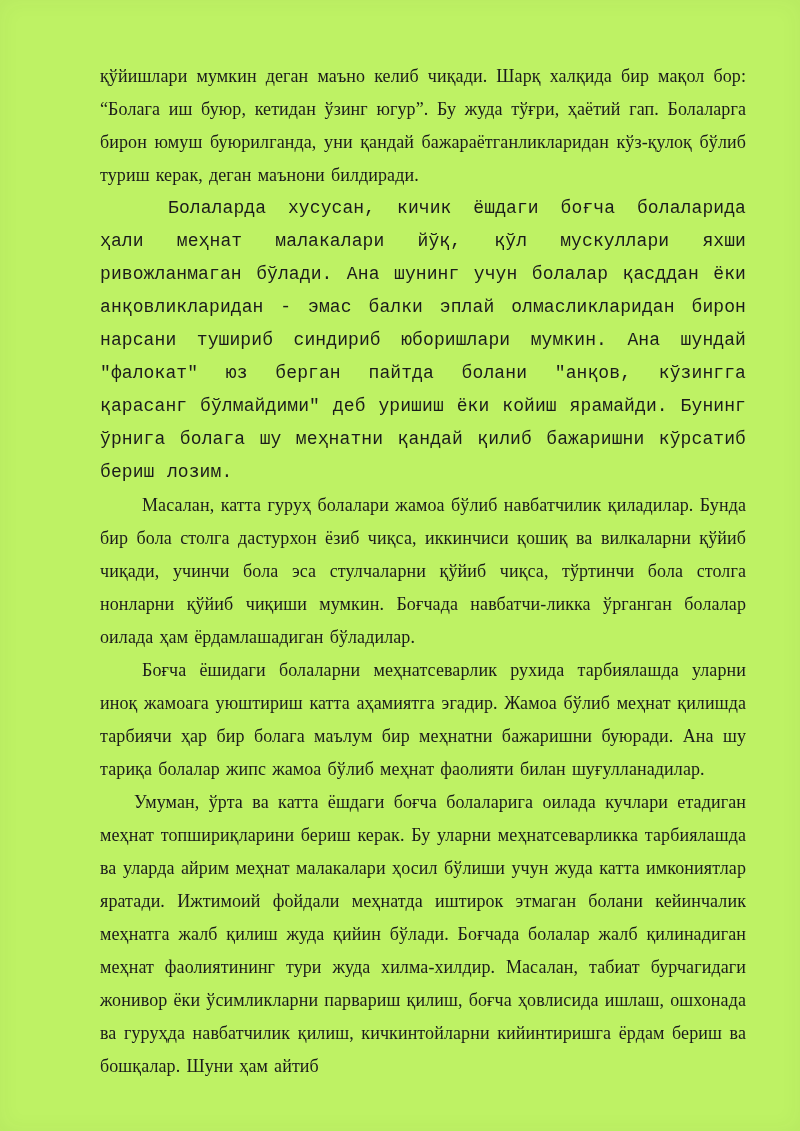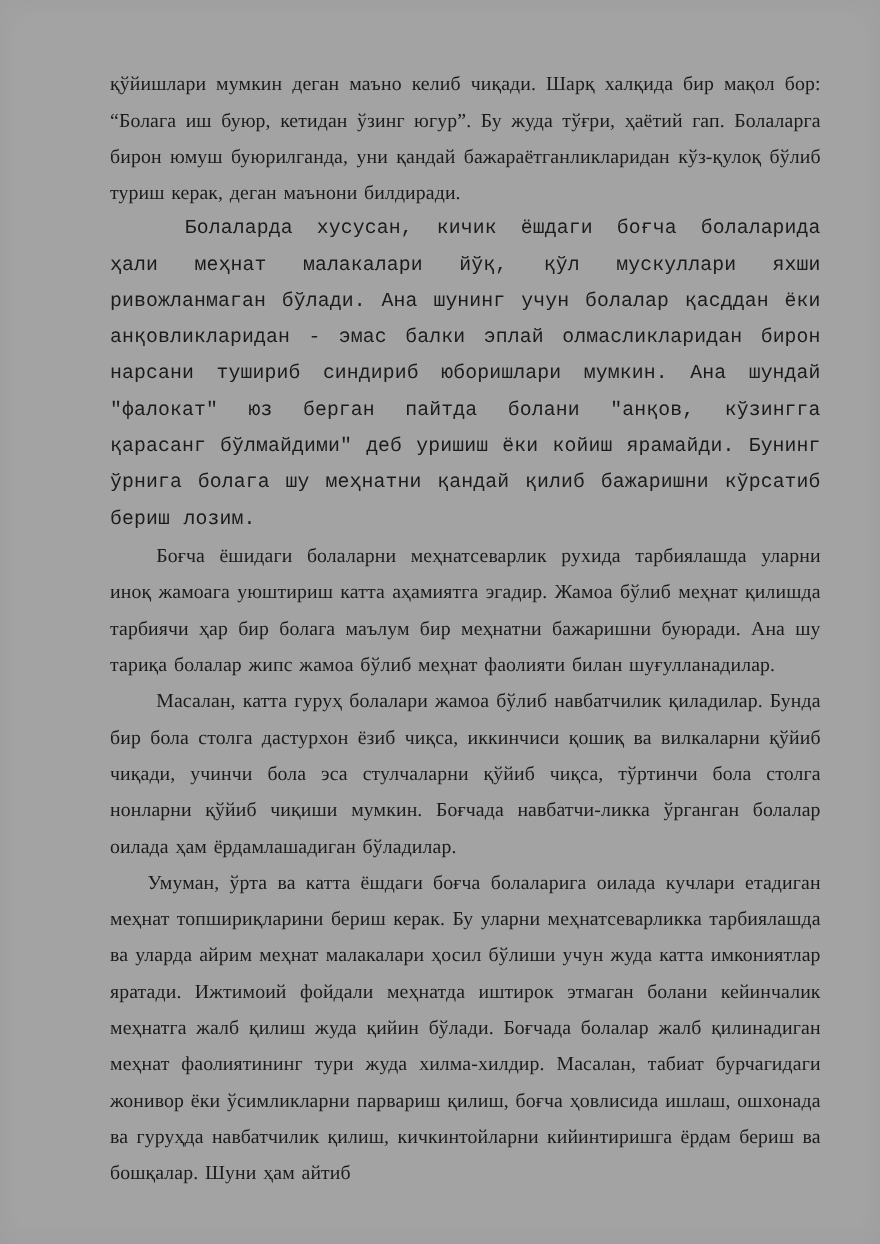--- a/index.html
+++ b/index.html
@@ -9,21 +9,21 @@
   body {
     width: 800px;
     height: 1131px;
     background: #fbfbfc;
     font-family: "Liberation Serif", "DejaVu Serif", serif;
   }
   .page {
     position: relative;
     width: 800px;
     height: 1131px;
-    background: #a3a3a3;
+    background: #bef264;
     box-shadow: inset 0 0 22px rgba(60,60,60,0.05);
     overflow: hidden;
     box-sizing: border-box;
     padding: 60px 55px 0 100px;
   }
   .text-block {
     width: 646px;
     color: #1b1b1b;
     font-size: 18px;
     line-height: 33px;
@@ -40,17 +40,17 @@
   .indent-sm { text-indent: 34px; }
   .no-indent { text-indent: 0; }
 </style>
 </head>
 <body>
 
 <div class="page">
   <div class="text-block">
     <p class="no-indent">қўйишлари мумкин деган маъно келиб чиқади. Шарқ  халқида бир мақол бор: “Болага  иш буюр, кетидан  ўзинг югур”. Бу жуда тўғри, ҳаётий гап. Болаларга бирон юмуш буюрилганда, уни қандай бажараётганликларидан кўз-қулоқ бўлиб туриш  керак, деган маънони билдиради.</p>
     <p class="indent-lg">Болаларда хусусан, кичик ёшдаги боғча болаларида ҳали меҳнат малакалари йўқ, қўл мускуллари яхши ривожланмаган бўлади. Ана шунинг учун болалар қасддан  ёки анқовликларидан - эмас балки эплай олмасликларидан  бирон нарсани тушириб синдириб юборишлари мумкин. Ана шундай "фалокат" юз берган пайтда болани "анқов, кўзингга қарасанг бўлмайдими" деб уришиш ёки койиш ярамайди. Бунинг ўрнига болага шу меҳнатни қандай қилиб бажаришни кўрсатиб  бериш лозим.</p>
+    <p class="indent-md">Масалан, катта гуруҳ болалари жамоа бўлиб навбатчилик қиладилар. Бунда бир бола столга дастурхон ёзиб чиқса, иккинчиси қошиқ ва вилкаларни қўйиб чиқади, учинчи бола эса стулчаларни қўйиб чиқса, тўртинчи бола столга нонларни  қўйиб чиқиши мумкин. Боғчада навбатчи-ликка ўрганган болалар оилада ҳам ёрдамлашадиган бўладилар.</p>
     <p class="indent-md">Боғча ёшидаги болаларни меҳнатсеварлик  рухида тарбиялашда уларни иноқ жамоага уюштириш катта аҳамиятга эгадир. Жамоа бўлиб меҳнат қилишда тарбиячи ҳар бир болага маълум бир меҳнатни бажаришни буюради. Ана шу тариқа болалар жипс жамоа бўлиб меҳнат фаолияти билан шуғулланадилар.</p>
-    <p class="indent-md">Масалан, катта гуруҳ болалари жамоа бўлиб навбатчилик қиладилар. Бунда бир бола столга дастурхон ёзиб чиқса, иккинчиси қошиқ ва вилкаларни қўйиб чиқади, учинчи бола эса стулчаларни қўйиб чиқса, тўртинчи бола столга нонларни  қўйиб чиқиши мумкин. Боғчада навбатчи-ликка ўрганган болалар оилада ҳам ёрдамлашадиган бўладилар.</p>
     <p class="indent-sm">Умуман, ўрта ва катта ёшдаги боғча болаларига оилада кучлари етадиган меҳнат топшириқларини бериш керак. Бу уларни меҳнатсеварликка тарбиялашда ва уларда айрим меҳнат малакалари ҳосил бўлиши учун жуда катта имкониятлар яратади. Ижтимоий фойдали меҳнатда иштирок этмаган болани кейинчалик меҳнатга жалб қилиш жуда  қийин бўлади. Боғчада болалар жалб қилинадиган меҳнат фаолиятининг тури жуда хилма-хилдир. Масалан, табиат бурчагидаги жонивор ёки ўсимликларни  парвариш қилиш, боғча ҳовлисида ишлаш, ошхонада ва гуруҳда навбатчилик  қилиш, кичкинтойларни кийинтиришга ёрдам бериш ва бошқалар. Шуни ҳам айтиб</p>
   </div>
 </div>
 
 </body></html>

